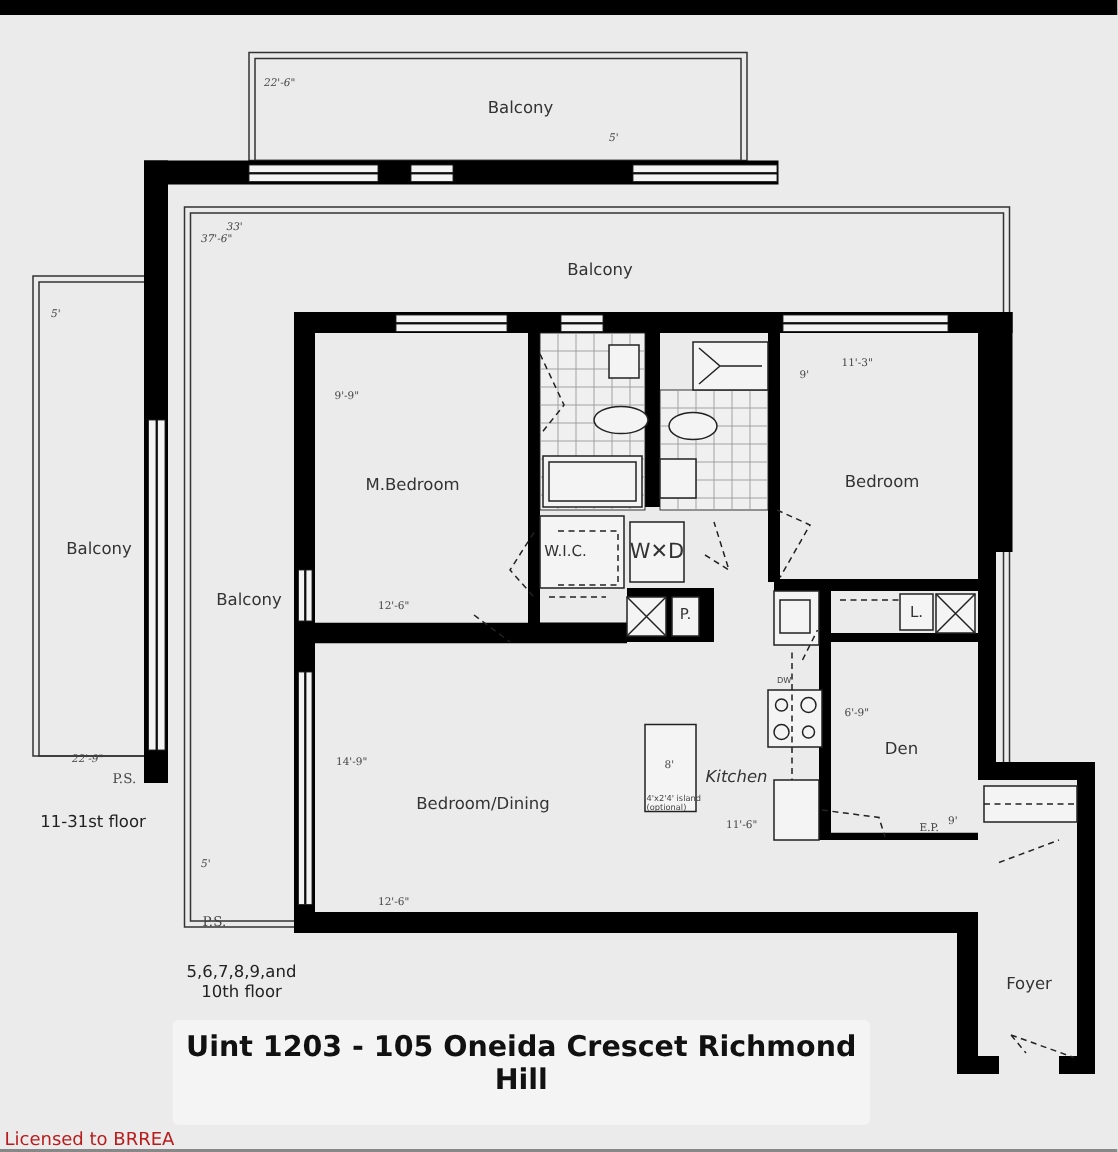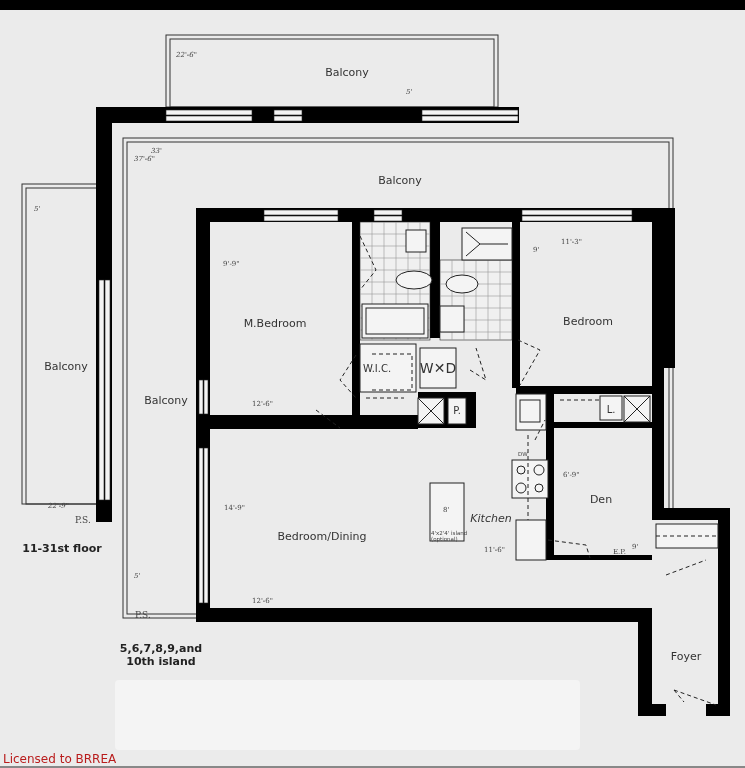--- a/index.html
+++ b/index.html
@@ -2,21 +2,21 @@
 <html><head>
 <meta charset="utf-8">
 <style>
   html, body { margin: 0; padding: 0; }
   body { width: 745px; height: 768px; overflow: hidden; background: #ebebeb; position: relative; font-family: "Liberation Sans", sans-serif; }
   .topbar { position: absolute; left: 0; top: 0; width: 745px; height: 10px; background: #000; }
   .canvas { position: absolute; left: 0; top: 10px; width: 745px; height: 758px; background: #ebebeb; }
   svg { position: absolute; left: 0; top: 0; }
   .lbl { position: absolute; color: #333; font-size: 11px; white-space: nowrap; transform: translate(-50%, -50%); font-family: "DejaVu Sans", sans-serif; }
   .dim { position: absolute; color: #444; font-size: 7px; white-space: nowrap; font-style: italic; font-family: "DejaVu Serif", serif; }
-  .note { position: absolute; color: #222; font-size: 11px; text-align: right; white-space: nowrap; transform: translate(-50%, -50%); font-family: "DejaVu Sans", sans-serif; font-weight: bold; }
+  .note { position: absolute; color: #222; font-size: 11px; text-align: right; white-space: nowrap; transform: translate(-50%, -50%); font-family: "DejaVu Sans", sans-serif; }
   .caption-box { position: absolute; left: 115px; top: 680px; width: 465px; height: 70px; background: #f4f4f4; border-radius: 4px; }
   .caption-line { position: absolute; left: 0; width: 100%; text-align: center; font-weight: bold; color: #111; font-family: "DejaVu Sans", sans-serif; }
   .caption-1 { top: 7px; font-size: 19px; }
   .caption-2 { top: 36px; font-size: 19px; }
   .license { position: absolute; left: 3px; top: 752px; font-size: 12px; color: #b91c1c; font-family: "DejaVu Sans", sans-serif; }
   .bottomline { position: absolute; left: 0; top: 766px; width: 745px; height: 2px; background: #888; }
   .tiny { position: absolute; font-size: 5.5px; color: #444; white-space: nowrap; font-family: "DejaVu Sans", sans-serif; line-height: 6px; }
 </style>
 </head>
 <body>
@@ -192,20 +192,21 @@
 
   <div class="dim" style="left:75px;top:505px;font-style:normal;font-size:9px;">P.S.</div>
   <div class="dim" style="left:135px;top:600px;font-style:normal;font-size:9px;">P.S.</div>
   <div class="dim" style="left:613px;top:538px;font-style:normal;">E.P.</div>
   <div class="tiny" style="left:518px;top:441px;">DW</div>
   <div class="tiny" style="left:431px;top:520px;">4'x2'4' island</div>
   <div class="tiny" style="left:431px;top:526px;">(optional)</div>
 
   <div class="note" style="left:62px;top:538px;">11-31st floor</div>
   <div class="note" style="left:161px;top:638px;">5,6,7,8,9,and</div>
-  <div class="note" style="left:161px;top:651px;">10th island</div>
+  <div class="note" style="left:161px;top:651px;">10th floor</div>
 </div>
 
 <div class="caption-box">
+  <div class="caption-line caption-1">Uint 1203 - 105 Oneida Crescet Richmond Hill</div>
 </div>
 
 <div class="license">Licensed to BRREA</div>
 <div class="bottomline"></div>
 
 </body></html>

